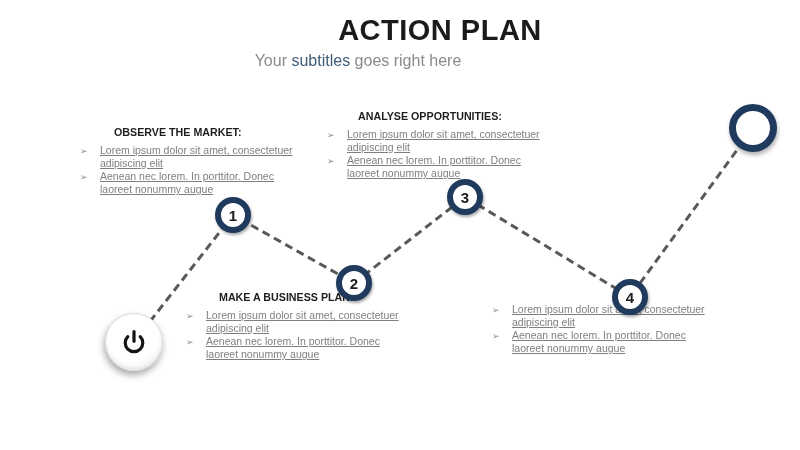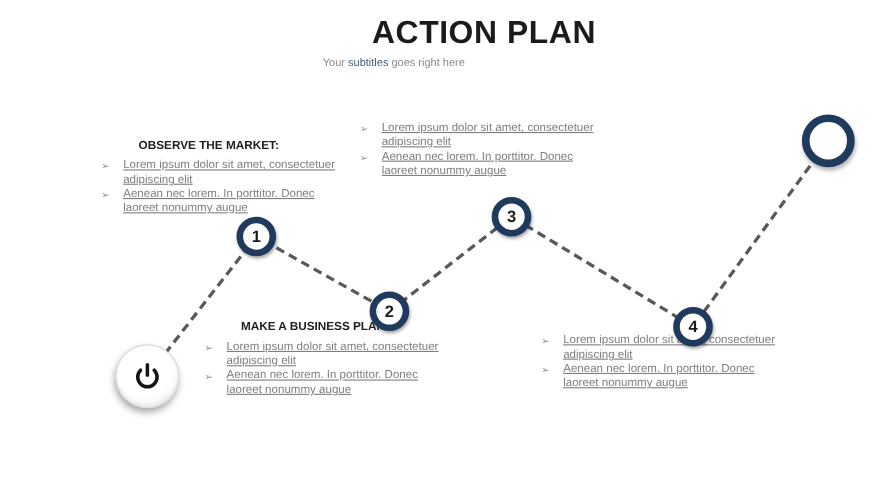--- a/index.html
+++ b/index.html
@@ -9,21 +9,21 @@
     font-family:"Liberation Sans", sans-serif;
     margin-left:40px;
   }
   
   .title{
     position:absolute;left:0;top:14px;width:800px;text-align:center;
     font-size:29px;font-weight:bold;color:#1b1b1b;letter-spacing:.5px;
   }
   .subtitle{
     position:absolute;left:0;top:52px;width:636px;text-align:center;
-    font-size:10px;color:#8a8a8a;
+    font-size:16px;color:#8a8a8a;
   }
   .subtitle .hl{color:#3f5d78;}
   
   .path-svg{position:absolute;left:0;top:0;width:800px;height:450px;}
   .path-svg polyline{fill:none;stroke:#595959;stroke-width:3;stroke-dasharray:8 5;}
   
   .node{
     position:absolute;width:36px;height:36px;border-radius:50%;
     background:#fff;border:6px solid #1f3a5c;
     display:flex;align-items:center;justify-content:center;
@@ -47,21 +47,21 @@
     display:flex;align-items:center;justify-content:center;
   }
   .start-btn svg{width:32px;height:32px;}
   .start-btn svg *{stroke:#141414;stroke-width:4;fill:none;stroke-linecap:round;}
   
   .block{position:absolute;width:222px;color:#7f7f7f;font-size:10.5px;line-height:13px;}
   .block .head{font-weight:bold;color:#1e1e1e;font-size:10.7px;margin-bottom:5px;white-space:nowrap;}
   .bullet{display:flex;}
   .bullet .marker{width:20px;flex:0 0 20px;font-size:9px;padding-top:1px;color:#8a8a8a;}
   .bullet .btxt{flex:1;max-width:196px;text-decoration:underline;}
-  .block1{left:52px;top:126px;}   .block1 .head{padding-left:34px;}
+  .block1{left:40px;top:126px;}   .block1 .head{padding-left:34px;}
   .block2{left:146px;top:291px;}  .block2 .head{padding-left:33px;}
   .block3{left:287px;top:110px;}  .block3 .head{padding-left:31px;}
   .block4{left:452px;top:303px;}  .block4 .head{padding-left:21px;}
   .celebrate{
     position:absolute;left:578px;top:153px;font-size:14.5px;font-weight:bold;color:#111;
     letter-spacing:.2px;
   }
 </style>
 </head>
 <body>
@@ -93,20 +93,21 @@
       <span class="marker">➢</span>
       <span class="btxt">Lorem ipsum dolor sit amet, consectetuer adipiscing elit</span>
     </div>
     <div class="bullet">
       <span class="marker">➢</span>
       <span class="btxt">Aenean nec lorem. In porttitor. Donec laoreet nonummy augue</span>
     </div>
   </div>
 
   <div class="block block3">
+    <div class="head">ANALYSE OPPORTUNITIES:</div>
     <div class="bullet">
       <span class="marker">➢</span>
       <span class="btxt">Lorem ipsum dolor sit amet, consectetuer adipiscing elit</span>
     </div>
     <div class="bullet">
       <span class="marker">➢</span>
       <span class="btxt">Aenean nec lorem. In porttitor. Donec laoreet nonummy augue</span>
     </div>
   </div>
 

